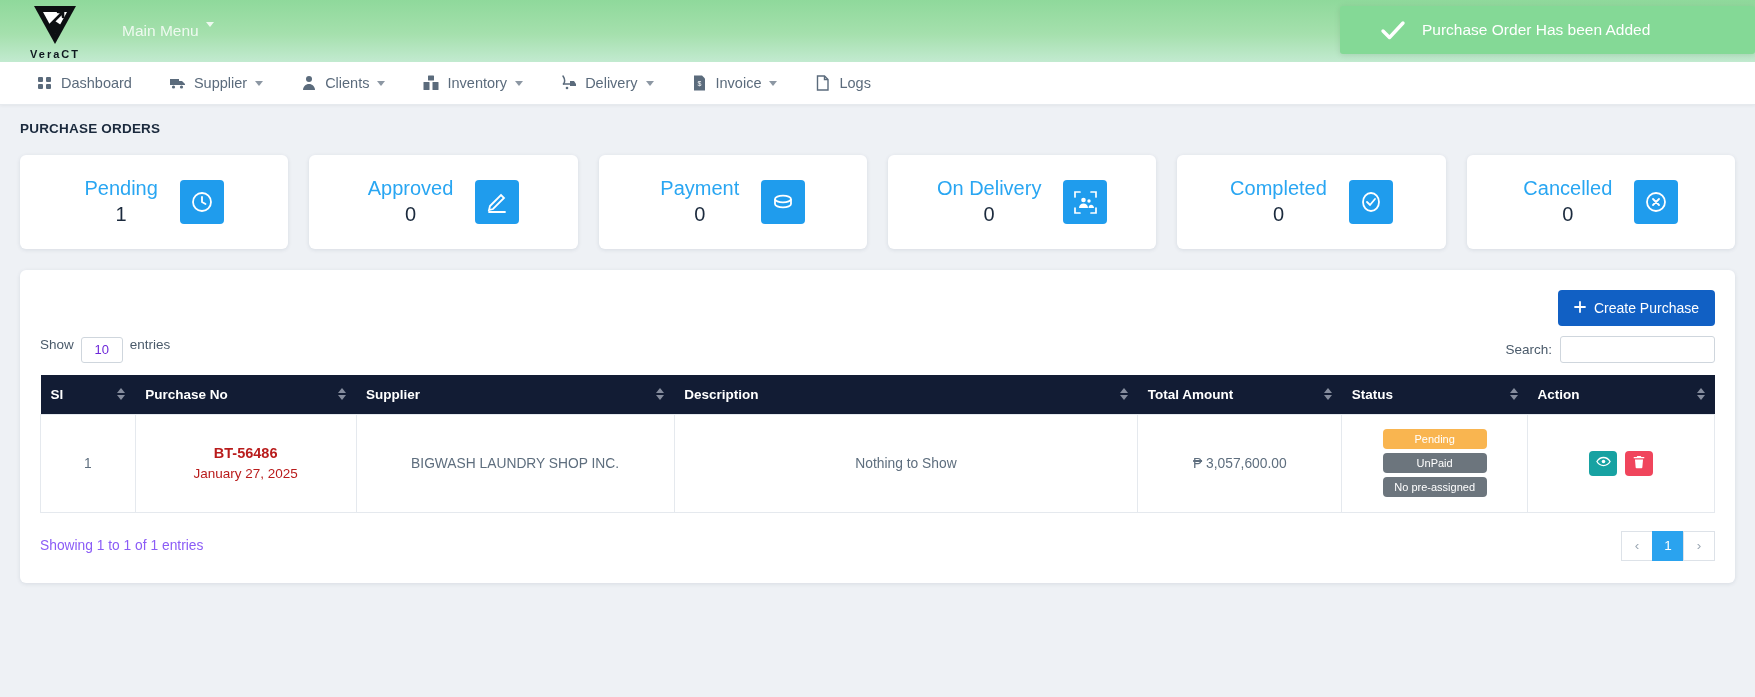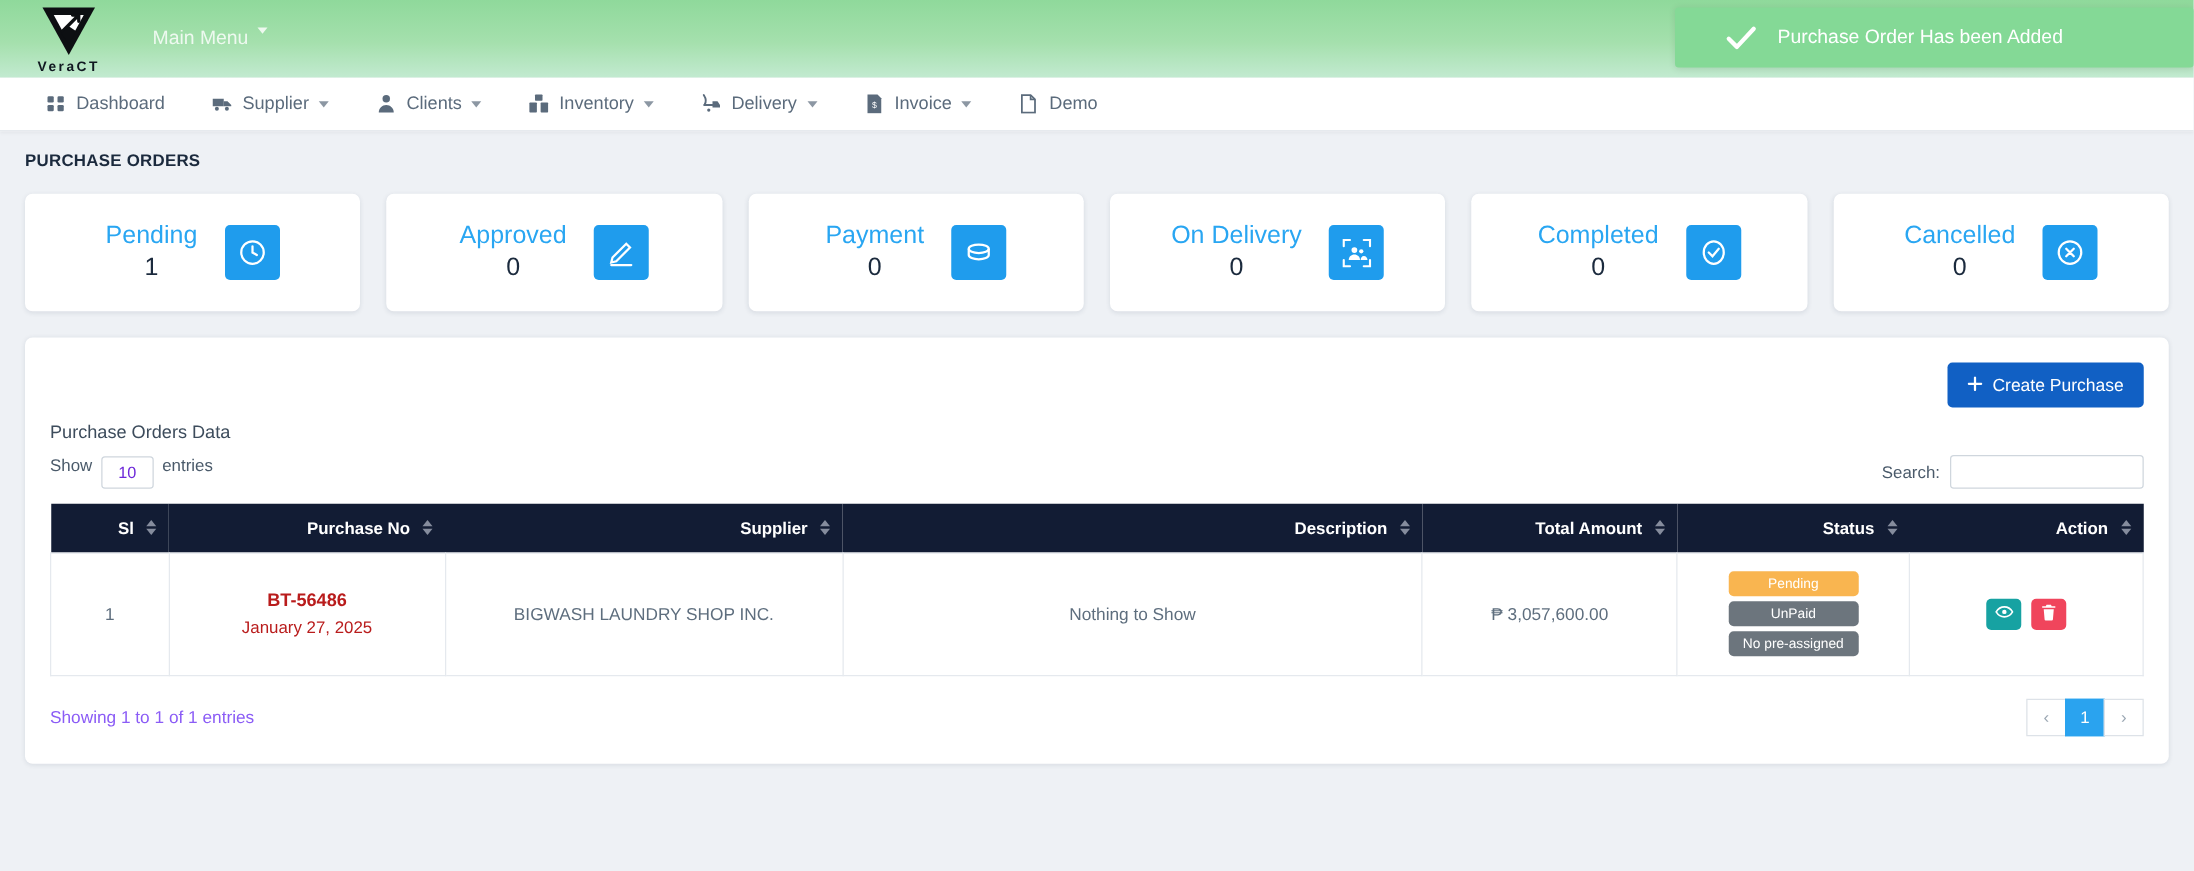--- a/index.html
+++ b/index.html
@@ -128,21 +128,21 @@
     font-family: inherit; font-size: 13px; padding: 0 6px;
   }
 
   table { width: 100%; border-collapse: collapse; }
   thead th {
     background: #121c34; color: #ffffff;
     font-size: 13.5px; font-weight: 700;
     height: 39px; padding: 0 10px;
     text-align: center; white-space: nowrap;
   }
-  thead th .th-inner { display: flex; align-items: center; justify-content: flex-end; gap: 10px; }
+  thead th .th-inner { display: flex; align-items: center; justify-content: space-between; gap: 10px; }
   thead th .sort { display: inline-flex; flex-direction: column; gap: 2px; opacity: .65; }
   .sort-up { width:0;height:0;border-left:4px solid transparent;border-right:4px solid transparent;border-bottom:5px solid #c3c9d6; }
   .sort-dn { width:0;height:0;border-left:4px solid transparent;border-right:4px solid transparent;border-top:5px solid #c3c9d6; }
   thead th.th-sl { width: 78px; }
   thead th.th-pno { width: 182px; }
   thead th.th-sup { width: 262px; }
   thead th.th-desc { width: 382px; }
   thead th.th-amt { width: 168px; }
   thead th.th-status { width: 153px; }
   thead th.th-action { width: 154px; }
@@ -311,21 +311,21 @@
     <span class="caret-d nav-caret"></span>
   </div>
 
   <div class="nav-item">
     <span class="nav-ico">
       <svg width="16" height="16" viewBox="0 0 16 16" fill="none" stroke="currentColor" stroke-width="1.4">
         <path d="M2.5 1h7l3.5 3.5V15h-10.5z"></path>
           <path d="M9.5 1v3.5H13"></path>
       </svg>
     </span>
-    <span>Demo</span>
+    <span>Logs</span>
   </div>
 
 </div>
 
 <div class="page">
 
   <div class="page-title">PURCHASE ORDERS</div>
 
   <div class="stats">
 
@@ -421,21 +421,20 @@
       <button class="btn-create">
         <span>
           <svg width="12" height="12" viewBox="0 0 12 12" stroke="#fff" stroke-width="1.8" stroke-linecap="round">
             <path d="M6 1v10M1 6h10"></path>
           </svg>
         </span>
         <span>Create Purchase</span>
       </button>
     </div>
 
-    <div class="panel-subtitle">Purchase Orders Data</div>
 
     <div class="table-controls">
       <div class="show-entries">
         <span>Show</span>
         <input class="entries-select" value="10" style="">
         <span>entries</span>
       </div>
       <div class="search-wrap">
         <span>Search:</span>
         <input class="search-input" placeholder="" style="">

